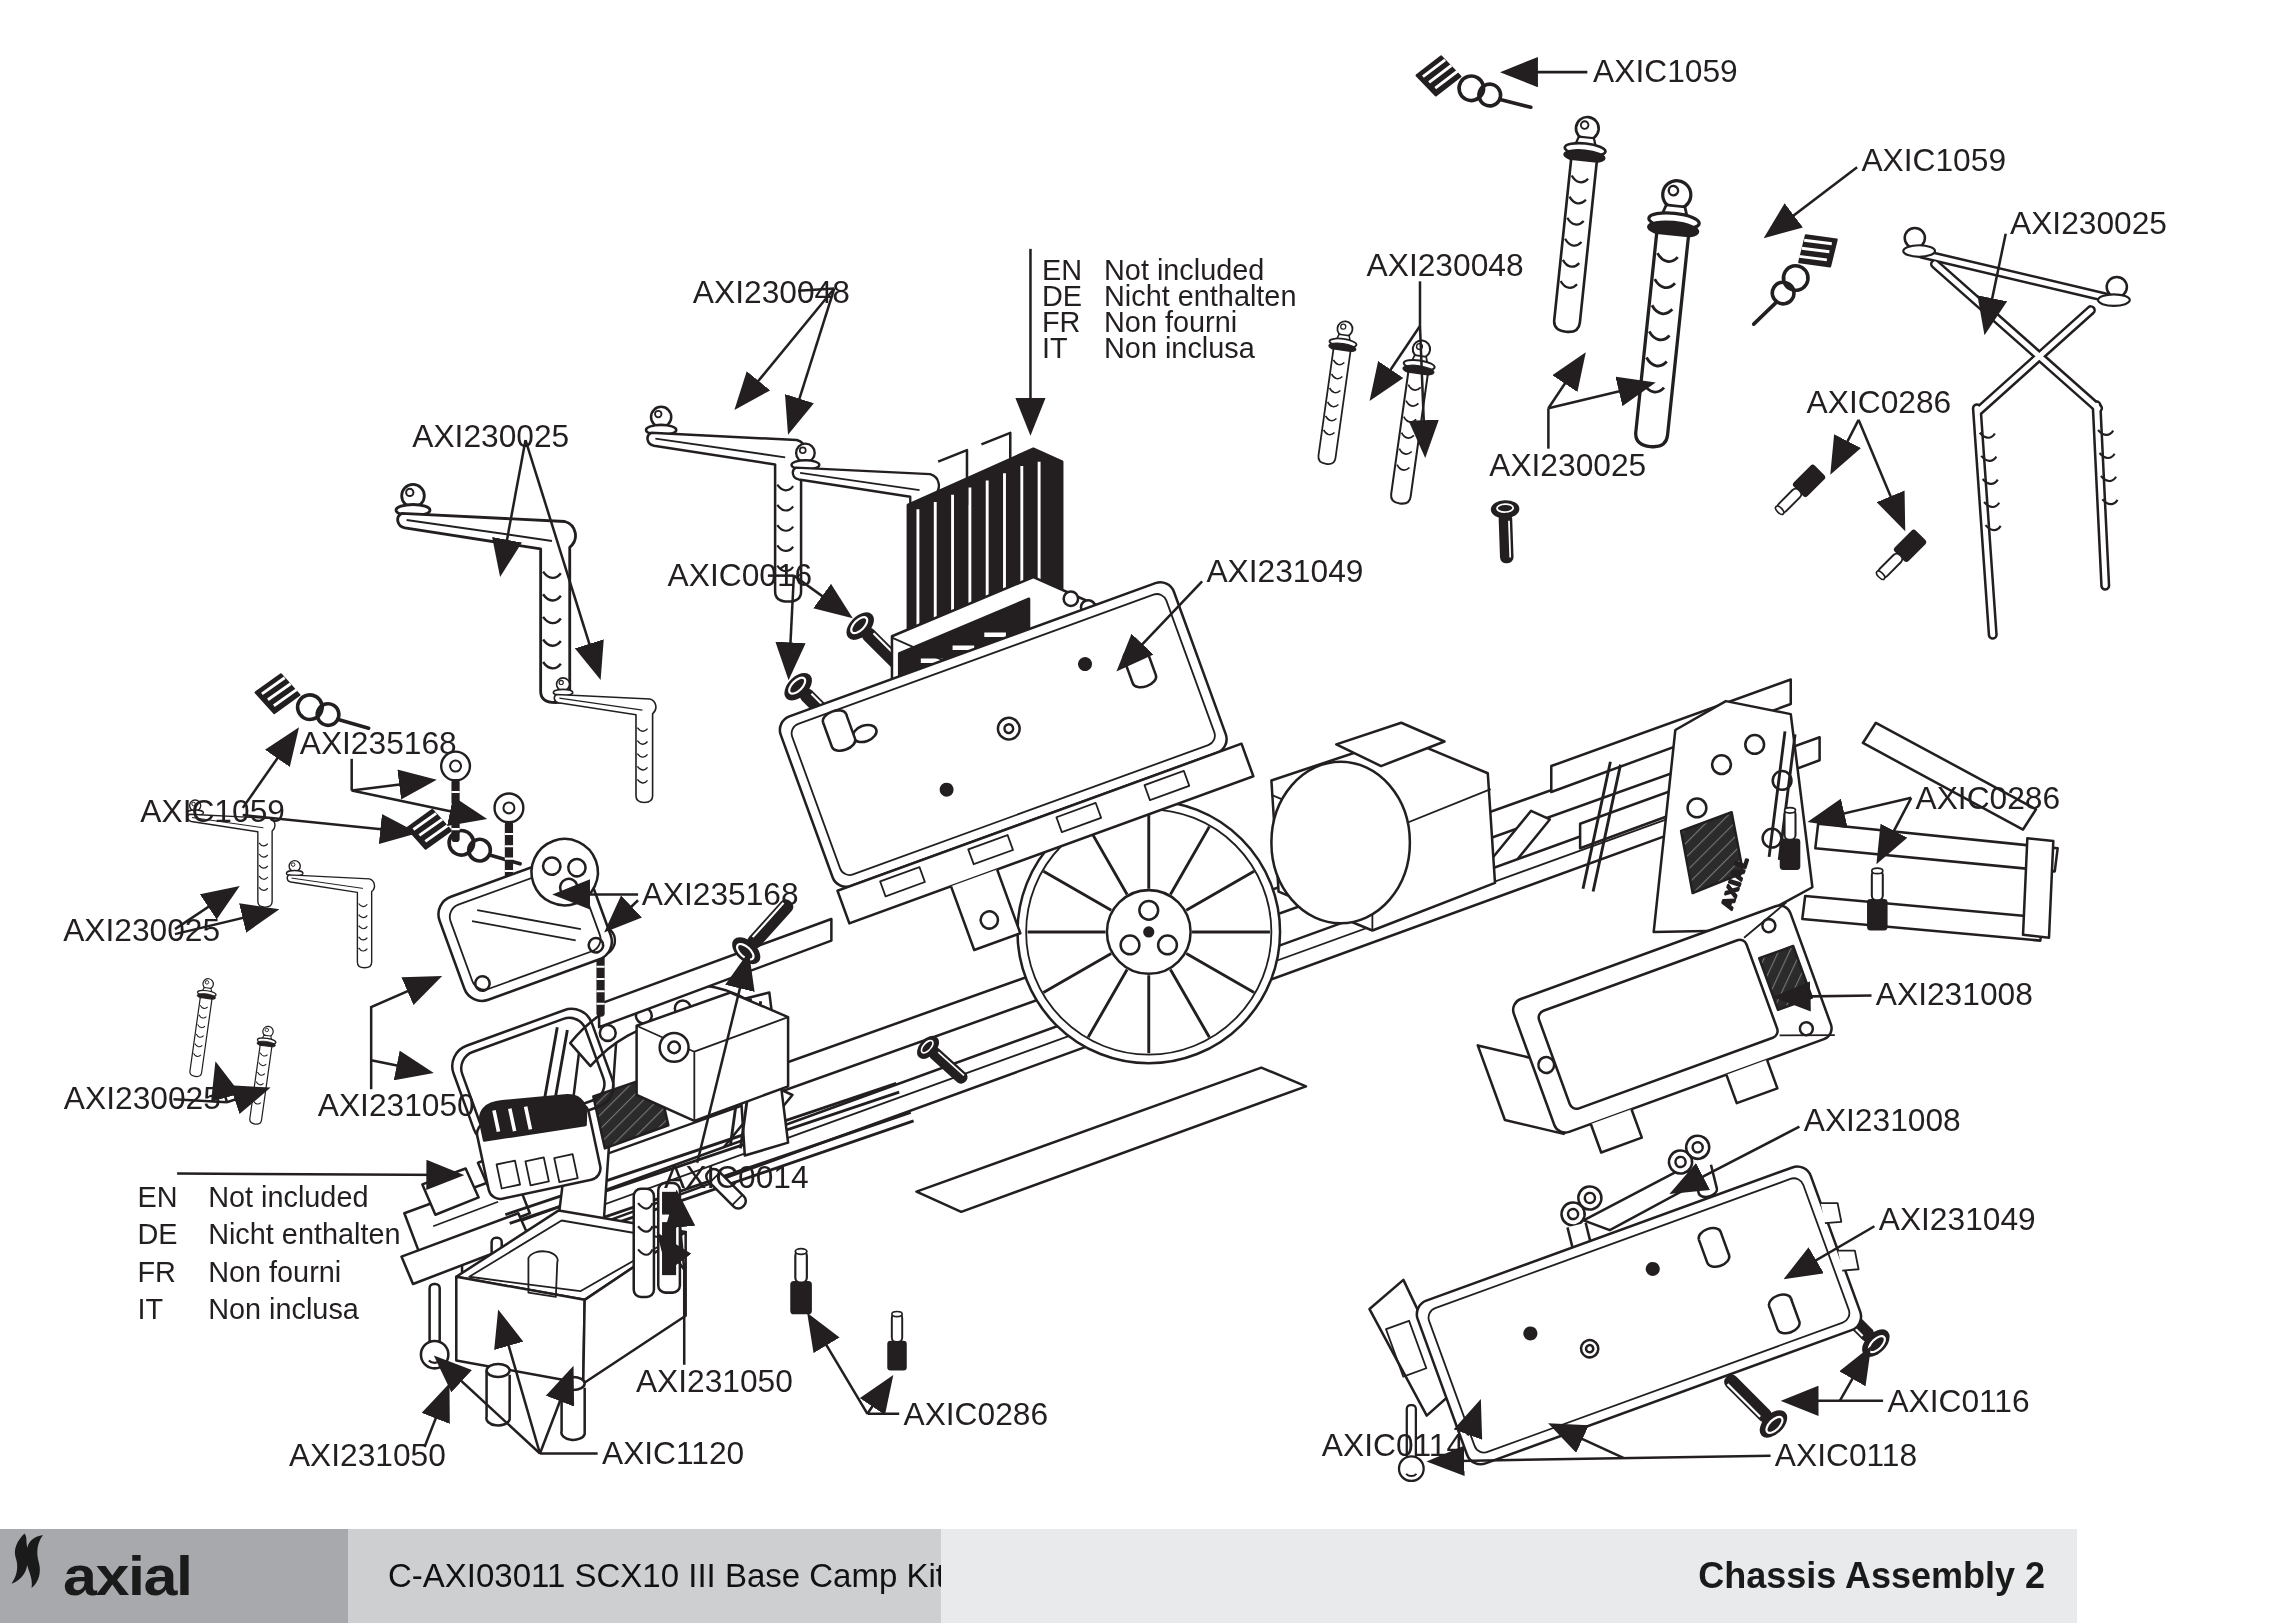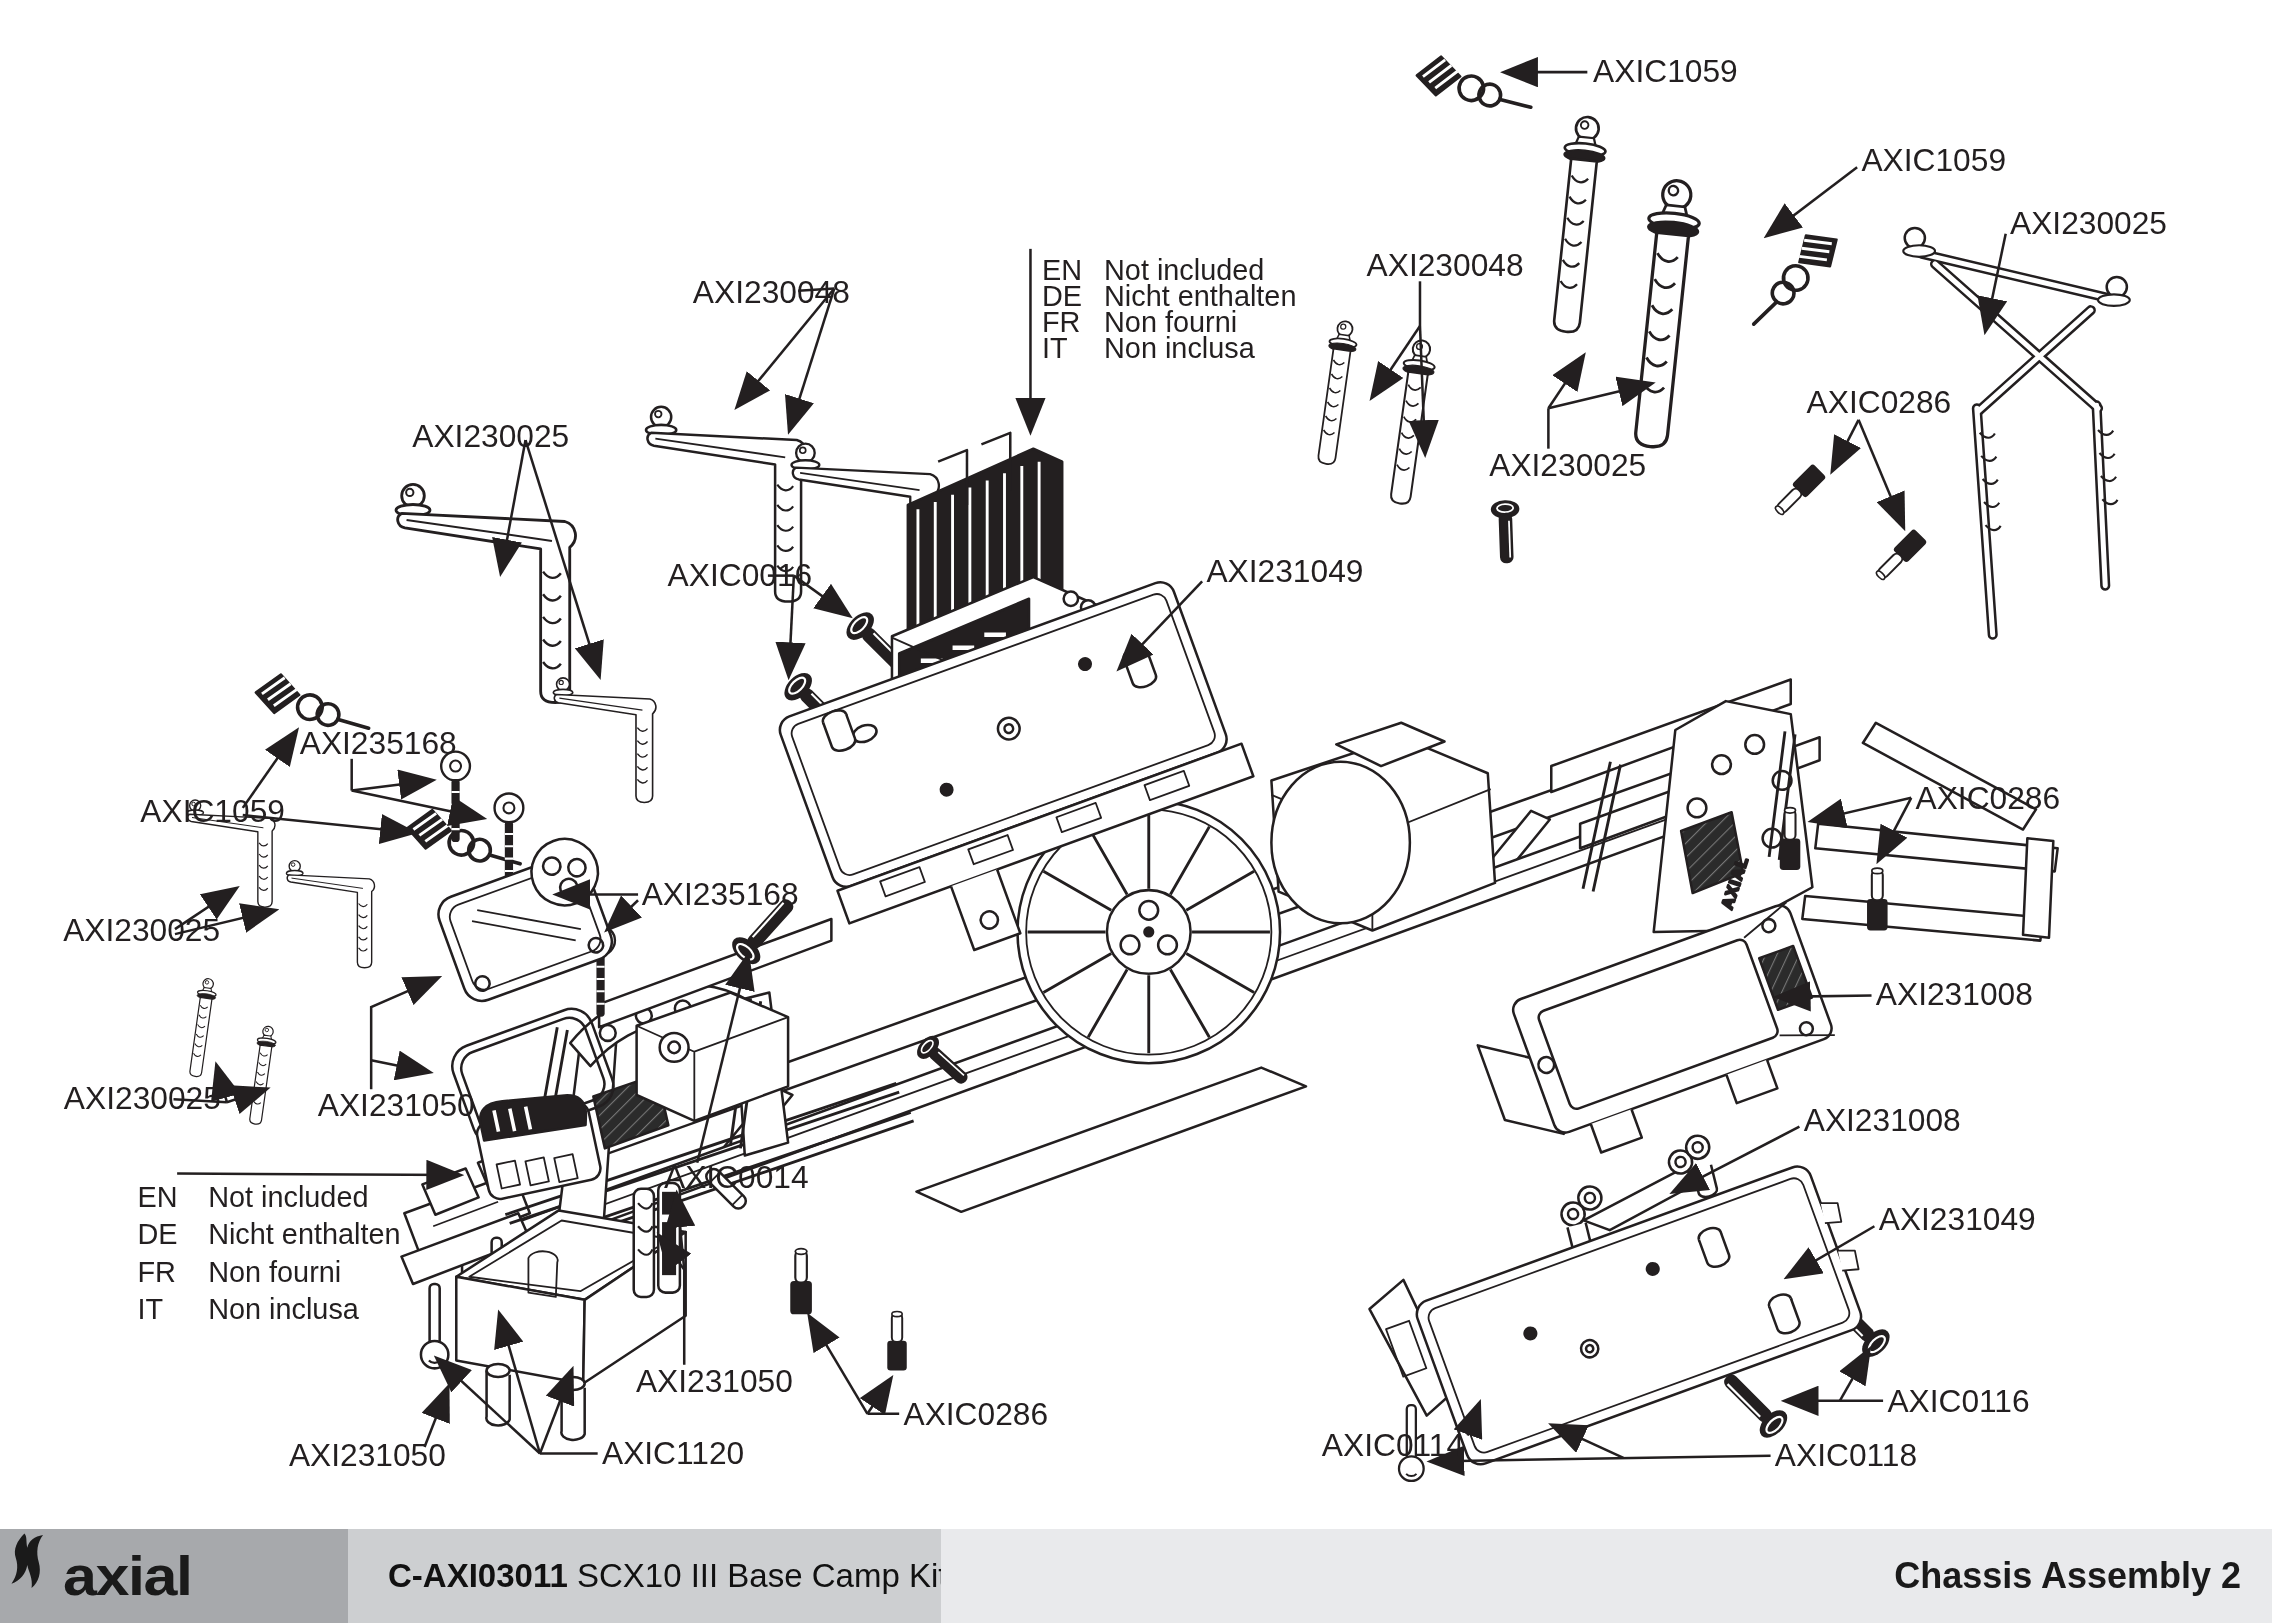--- a/index.html
+++ b/index.html
@@ -9,26 +9,26 @@
   svg text{fill:#231f20;}
   .lbl{font-size:44px;letter-spacing:0px;}
   .note-code{font-size:40px;}
   .note-text{font-size:40px;}
   .mark{font-size:22px;font-weight:bold;letter-spacing:2px;}
   
   .footer{position:absolute;left:0;top:1529px;width:2273px;height:94px;}
   .f-seg{position:absolute;top:0;height:94px;}
   .f-brand{left:0;width:348px;display:flex;align-items:center;padding-left:63px;box-sizing:border-box;}
   .f-title{left:348px;width:593px;display:flex;align-items:center;padding-left:40px;box-sizing:border-box;}
-  .f-bar{left:941px;width:1332px;display:flex;align-items:center;justify-content:flex-end;
+  .f-bar{left:941px;width:1136px;display:flex;align-items:center;justify-content:flex-end;
          padding-right:32px;box-sizing:border-box;}
   .brand-wrap{display:flex;align-items:center;gap:10px;}
   .brand-text{font-size:61px;font-weight:bold;letter-spacing:-1.4px;color:#1a1a1a;transform:scaleY(.92);}
   .kit-line{font-size:33px;color:#111;white-space:pre;}
-  .kit-code{font-weight:bold;}
+  .kit-code{font-weight:normal;}
   .page-title{font-size:36px;font-weight:bold;color:#1a1a1a;}
 </style>
 </head>
 <body>
 
 <div class="page">
 <svg width="2273" height="1623" viewBox="0 0 3150 2250">
   <defs>
     <marker id="ah" markerUnits="strokeWidth" markerWidth="15" markerHeight="12" refX="13" refY="6" orient="auto">
       <path d="M0,0 L15,6 L0,12 Z" fill="#231f20"></path>

